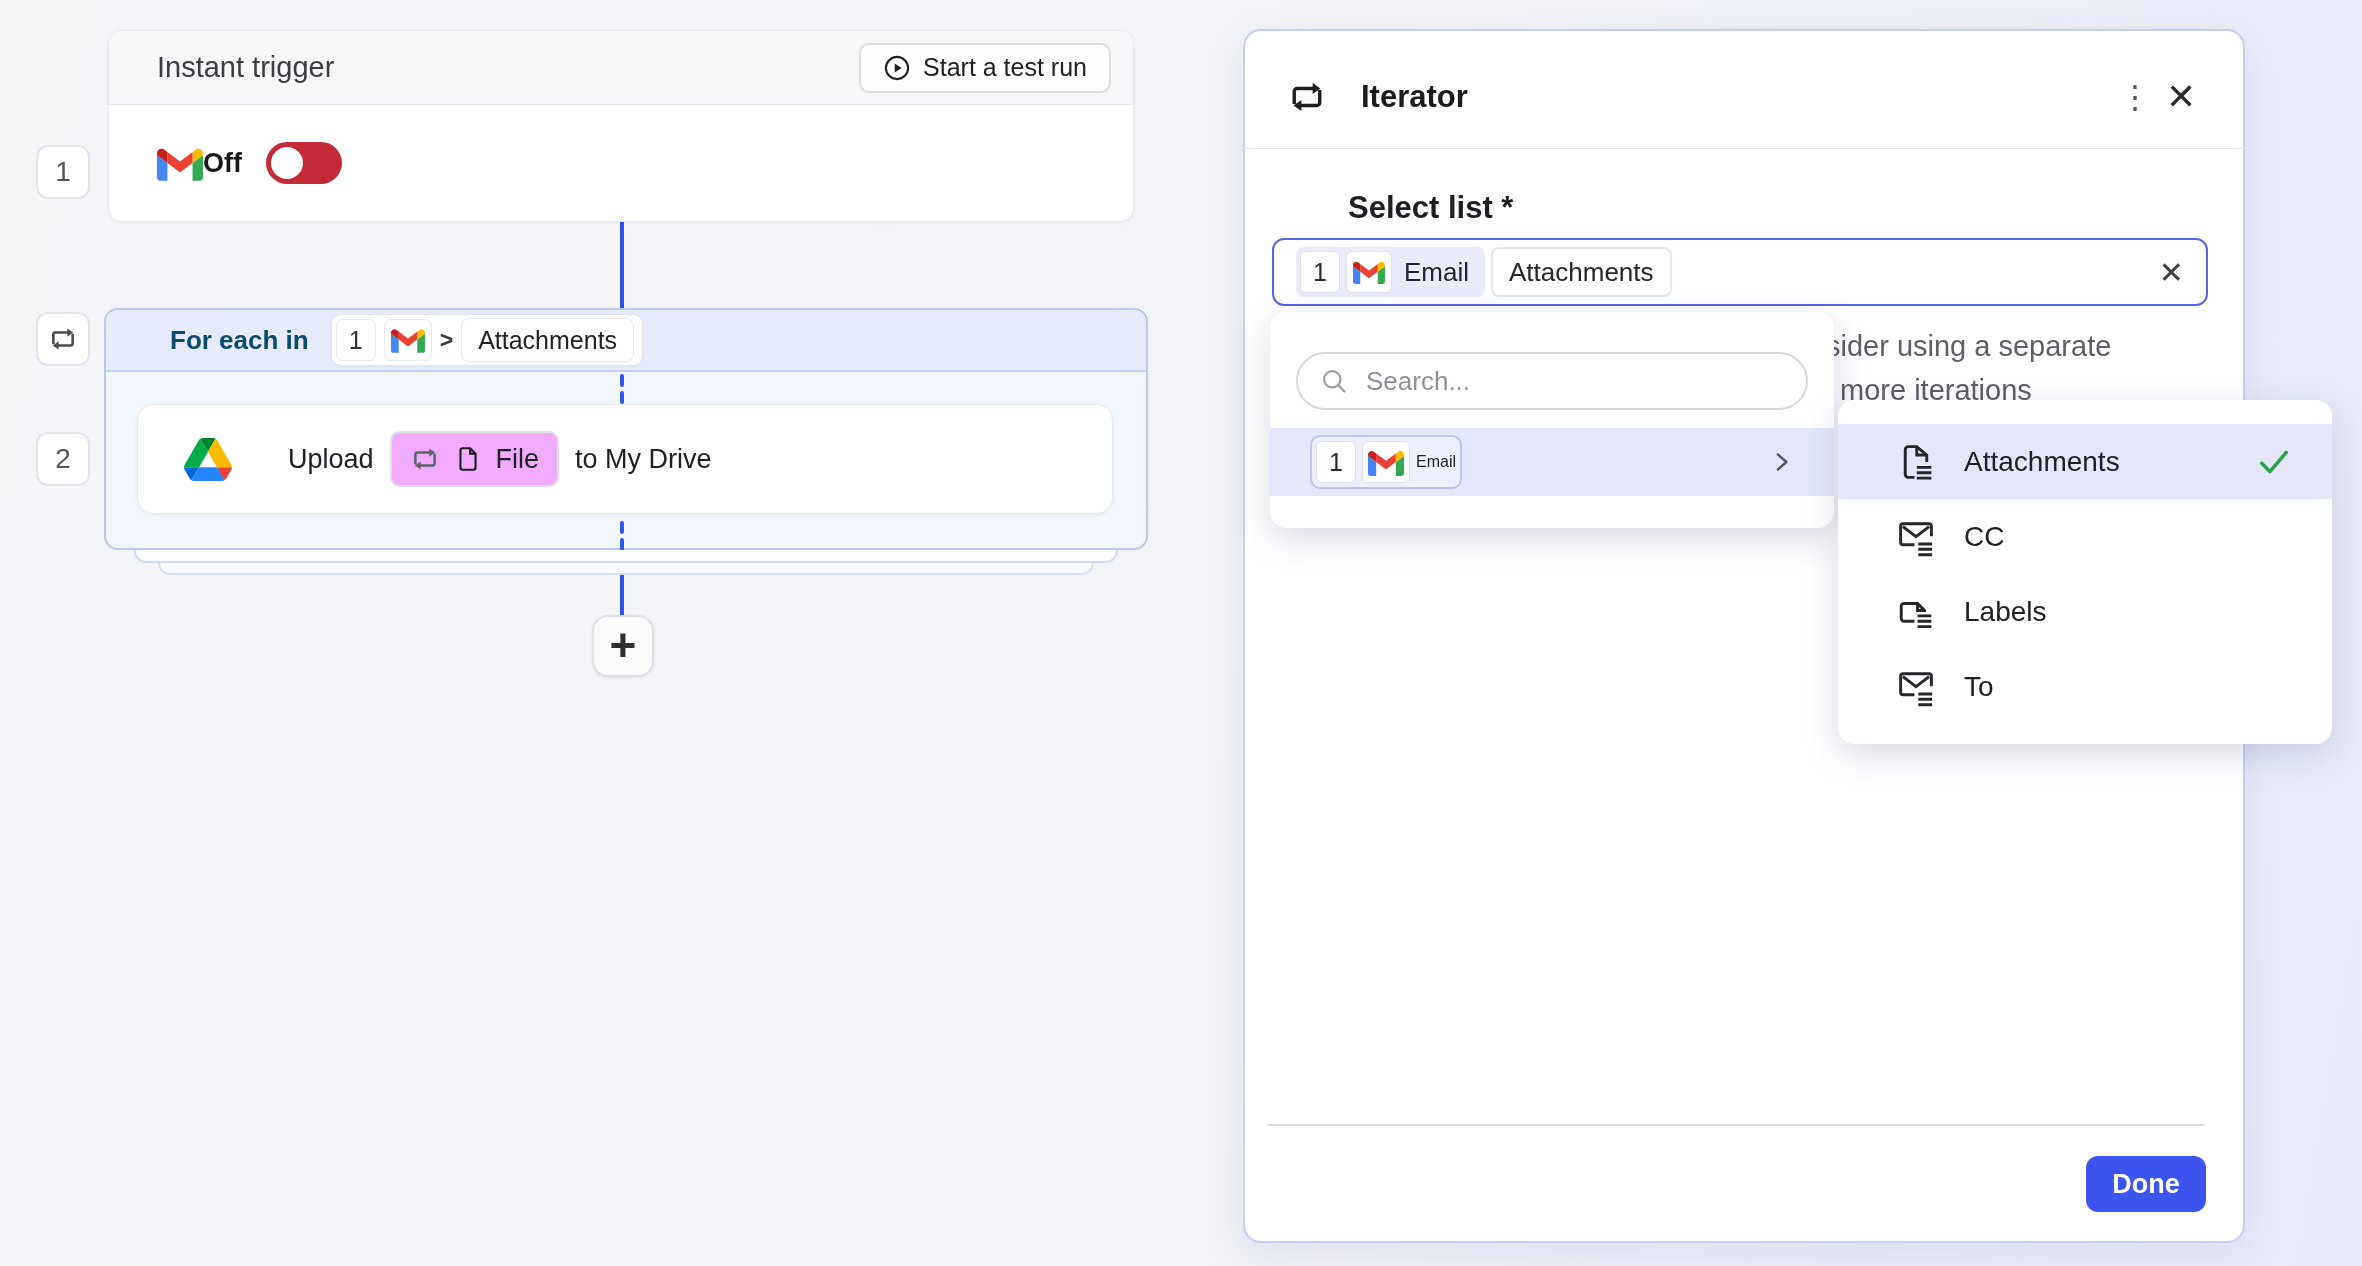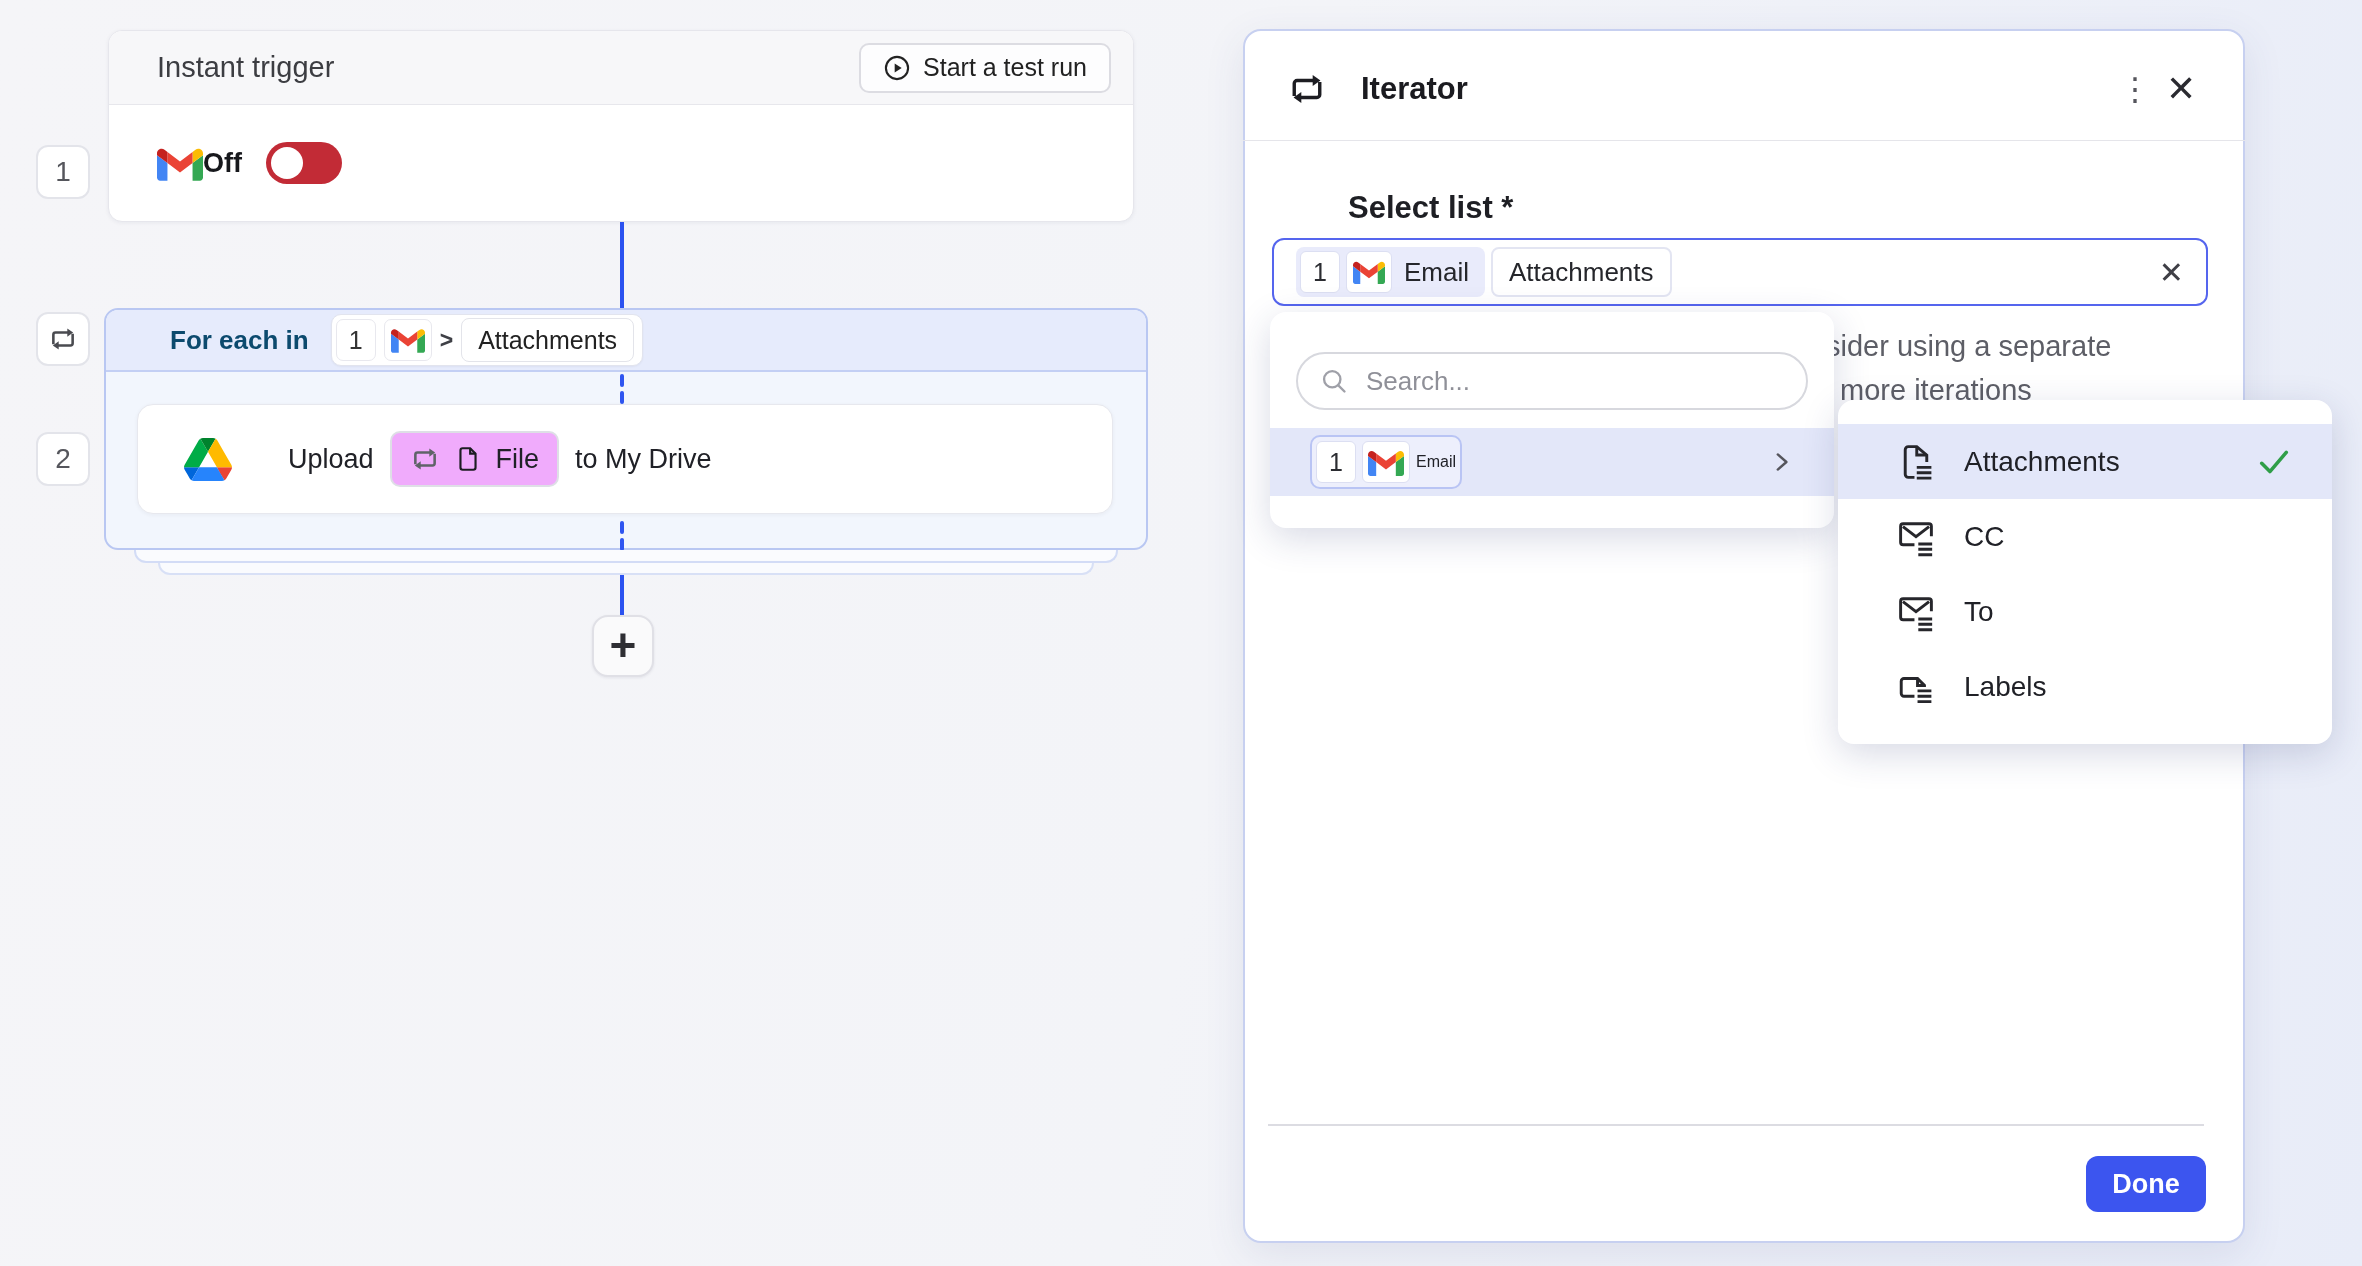--- a/index.html
+++ b/index.html
@@ -58,21 +58,21 @@
     border-top:none;border-radius:0 0 12px 12px;box-sizing:border-box;}
 
   .plus-btn{left:592px;top:615px;width:62px;height:62px;background:#fafafb;border:2px solid #e0e0e6;
     border-radius:16px;box-shadow:0 1px 3px rgba(30,30,60,.08);display:flex;align-items:center;
     justify-content:center;font-size:46px;font-weight:bold;color:#2e2e33;box-sizing:border-box;
     cursor:pointer;line-height:1;padding-bottom:4px;}
 
   
   .panel{left:1243px;top:29px;width:1002px;height:1214px;background:#fff;border:2px solid #c7d0f0;
     border-radius:18px;box-shadow:0 12px 40px rgba(60,70,130,.10);box-sizing:border-box;}
-  .panel-header{position:absolute;left:1243px;top:29px;width:1002px;height:112px;display:flex;
+  .panel-header{position:absolute;left:1243px;top:37px;width:1002px;height:112px;display:flex;
     align-items:center;padding:8px 40px 0 44px;box-sizing:border-box;border-bottom:1px solid #e5e5ea;}
   .panel-title{font-size:31px;font-weight:bold;color:#1b1b20;margin-left:34px;flex:1;}
   .icon-btn{background:none;border:none;padding:0;display:flex;align-items:center;justify-content:center;
     cursor:pointer;color:#3c3c43;}
   .kebab{font-size:32px;color:#55555c;width:44px;text-align:center;}
   .close-x{font-size:36px;color:#2a2a30;width:48px;text-align:center;}
 
   .field-label{left:1348px;top:190px;font-size:31px;font-weight:bold;color:#1e1f24;}
   .select-input{left:1272px;top:238px;width:936px;height:68px;border:2px solid #5565ee;border-radius:12px;
     background:#fff;display:flex;align-items:center;padding:0 22px;box-sizing:border-box;cursor:text;}
@@ -317,29 +317,29 @@
       </svg>
     </div>
     <div class="sm-item">
       <svg width="40" height="42" viewBox="0 0 26 26" style="color:#26262b">
           <use href="#mail-list"></use>
         </svg>
       <span class="sm-label">CC</span>
     </div>
     <div class="sm-item">
       <svg width="40" height="42" viewBox="0 0 26 26" style="color:#26262b">
-          <use href="#mail-list"></use>
-        </svg>
-      <span class="sm-label">To</span>
+          <use href="#label-list"></use>
+        </svg>
+      <span class="sm-label">Labels</span>
     </div>
     <div class="sm-item">
       <svg width="40" height="42" viewBox="0 0 26 26" style="color:#26262b">
-          <use href="#label-list"></use>
-        </svg>
-      <span class="sm-label">Labels</span>
+          <use href="#mail-list"></use>
+        </svg>
+      <span class="sm-label">To</span>
     </div>
   </div>
 
   <div class="abs panel-divider"></div>
   <button class="abs done-btn">
     <span>Done</span>
   </button>
 
 </div>
 

